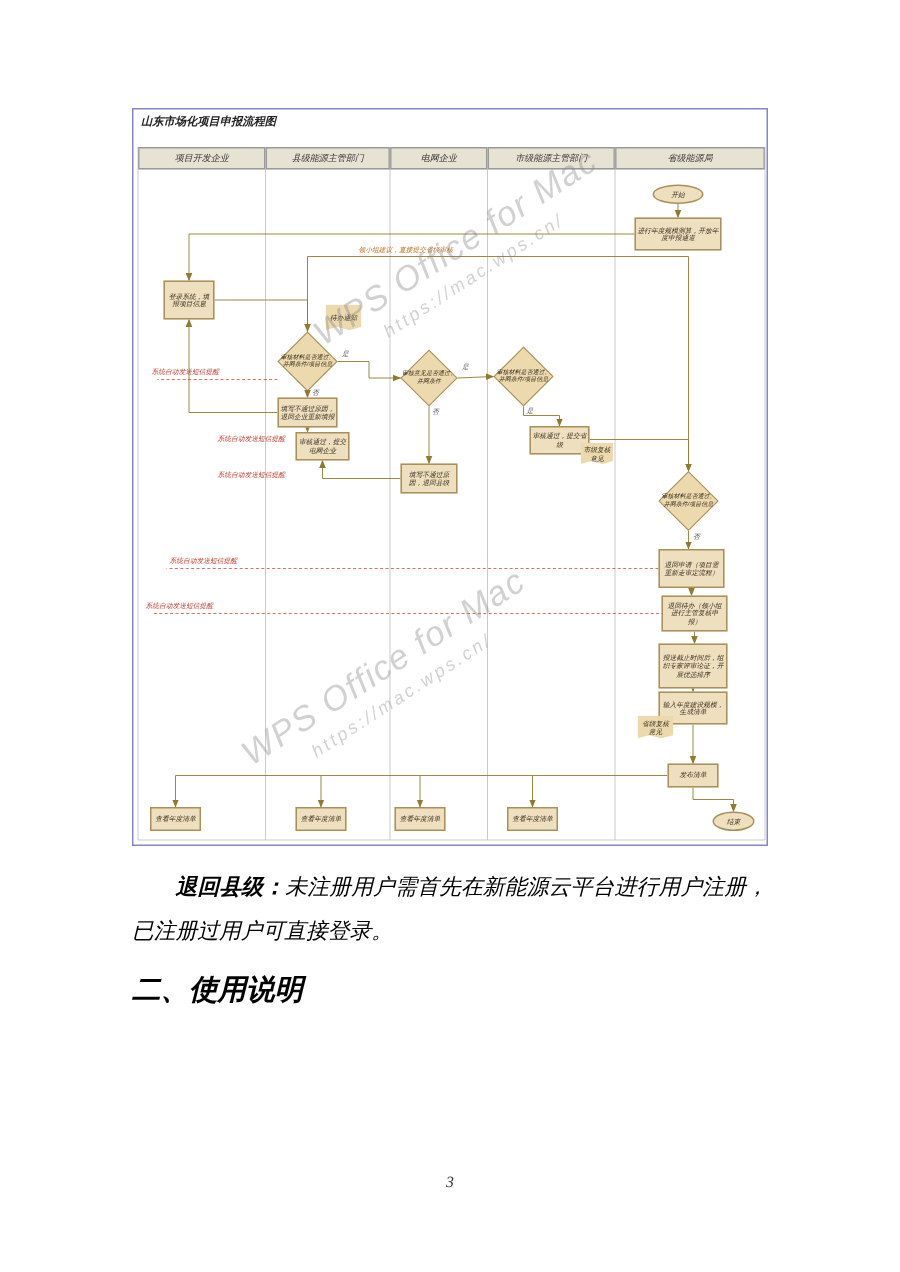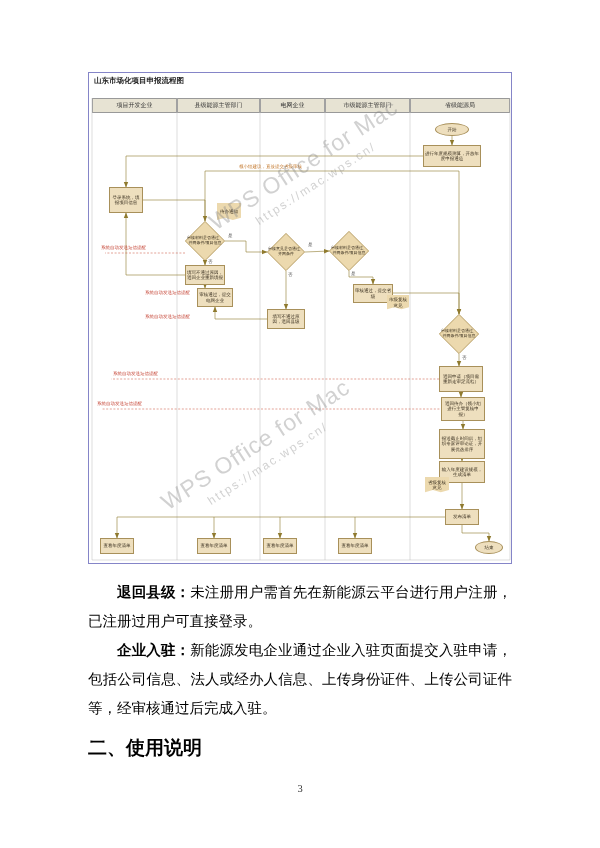--- a/index.html
+++ b/index.html
@@ -1,17 +1,17 @@
 <!DOCTYPE html>
 <html><head>
 <meta charset="utf-8">
 <style>
   html,body{margin:0;padding:0;background:#fff;}
   .page{position:relative;width:600px;height:848px;background:#ffffff;overflow:hidden;
-        font-family:"Liberation Serif",serif;color:#000;}
+        font-family:"Liberation Serif",serif;color:#000;font-style:italic;}
 
   
   .watermark{position:absolute;width:280px;text-align:center;
              transform:rotate(-33deg);transform-origin:center;
              color:rgba(135,135,135,0.38);pointer-events:none;z-index:6;
              font-family:"Liberation Sans",sans-serif;}
   .watermark .wm1{font-size:23px;letter-spacing:1px;white-space:nowrap;}
   .watermark .wm2{font-size:12px;letter-spacing:2px;white-space:nowrap;margin-top:2px;}
 
   
@@ -197,18 +197,17 @@
     <div class="wm1">WPS Office for Mac</div>
     <div class="wm2">https://mac.wps.cn/</div>
   </div>
   <div class="watermark" style="left:120px;top:430px;">
     <div class="wm1">WPS Office for Mac</div>
     <div class="wm2">https://mac.wps.cn/</div>
   </div>
 
   <div class="content">
     <p><span class="lead">退回县级：</span><span>未注册用户需首先在新能源云平台进行用户注册，已注册过用户可直接登录。</span></p>
-    <p><span class="lead">企业入驻：</span><span>新能源发电企业通过企业入驻页面提交入驻申请，包括公司信息、法人或经办人信息、上传身份证件、上传公司证件等，经审核通过后完成入驻。</span></p>
     <h2>二、使用说明</h2>
   </div>
 
   <div class="page-number">3</div>
 </div>
 
 </body></html>

